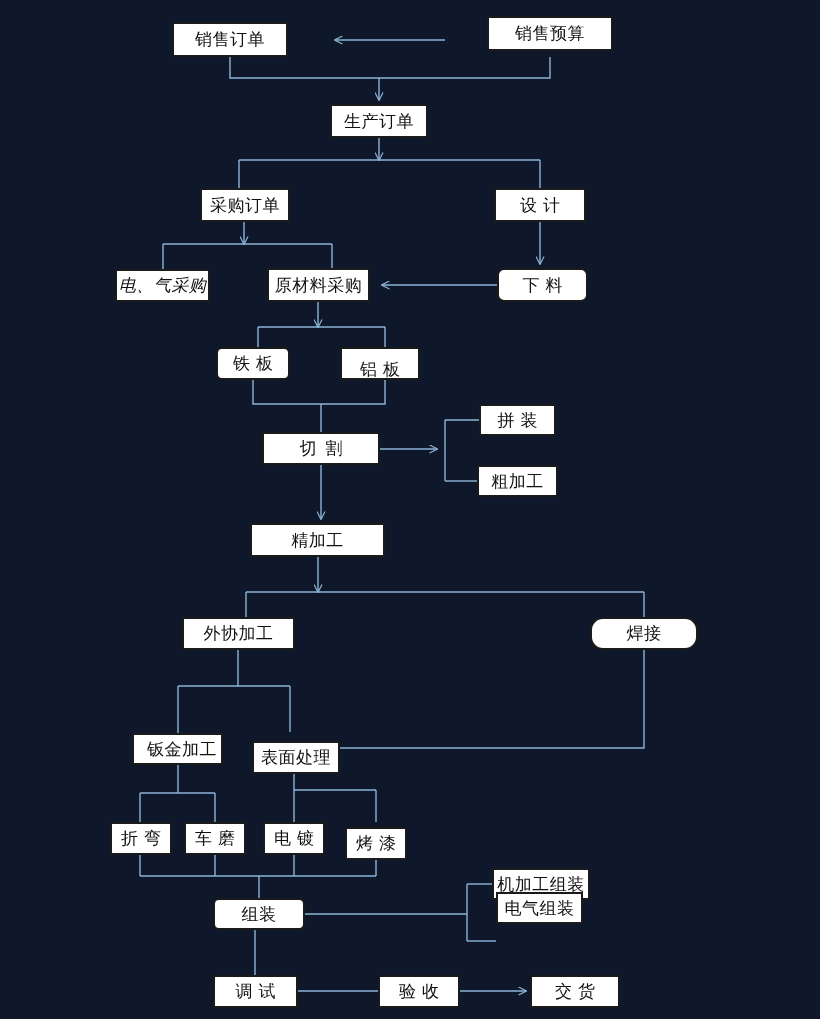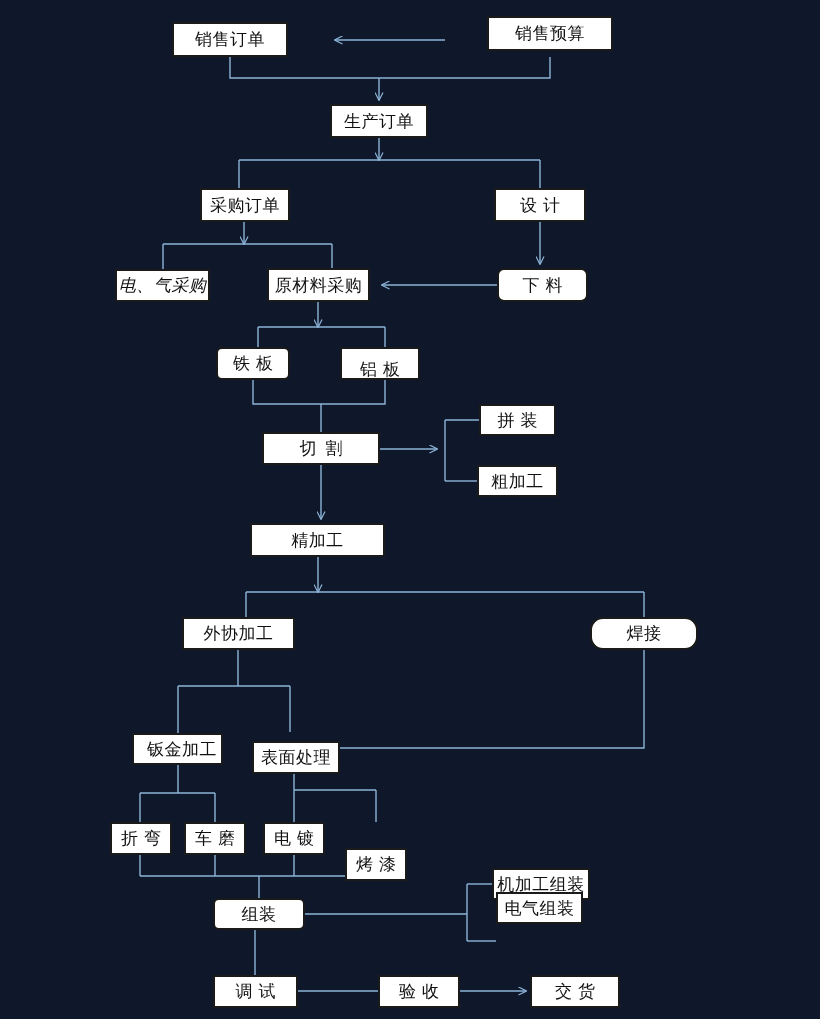--- a/index.html
+++ b/index.html
@@ -177,21 +177,21 @@
       </div>
       <div class="node sp" style="left: 110px; top: 822px; width: 62px; height: 33px;">
         <span>折弯</span>
       </div>
       <div class="node sp" style="left: 184px; top: 822px; width: 62px; height: 33px;">
         <span>车磨</span>
       </div>
       <div class="node sp" style="left: 263px; top: 822px; width: 62px; height: 33px;">
         <span>电镀</span>
       </div>
-      <div class="node sp" style="left: 345px; top: 848px; width: 62px; height: 33px;">
+      <div class="node sp" style="left: 345px; top: 827px; width: 62px; height: 33px;">
         <span>烤漆</span>
       </div>
       <div class="node" style="left: 213px; top: 898px; width: 92px; height: 32px; border-radius: 6px;">
         <span>组装</span>
       </div>
       <div class="node" style="left: 492px; top: 868px; width: 98px; height: 32px;">
         <span>机加工组装</span>
       </div>
       <div class="node" style="left: 496px; top: 892px; width: 87px; height: 32px;">
         <span>电气组装</span>

